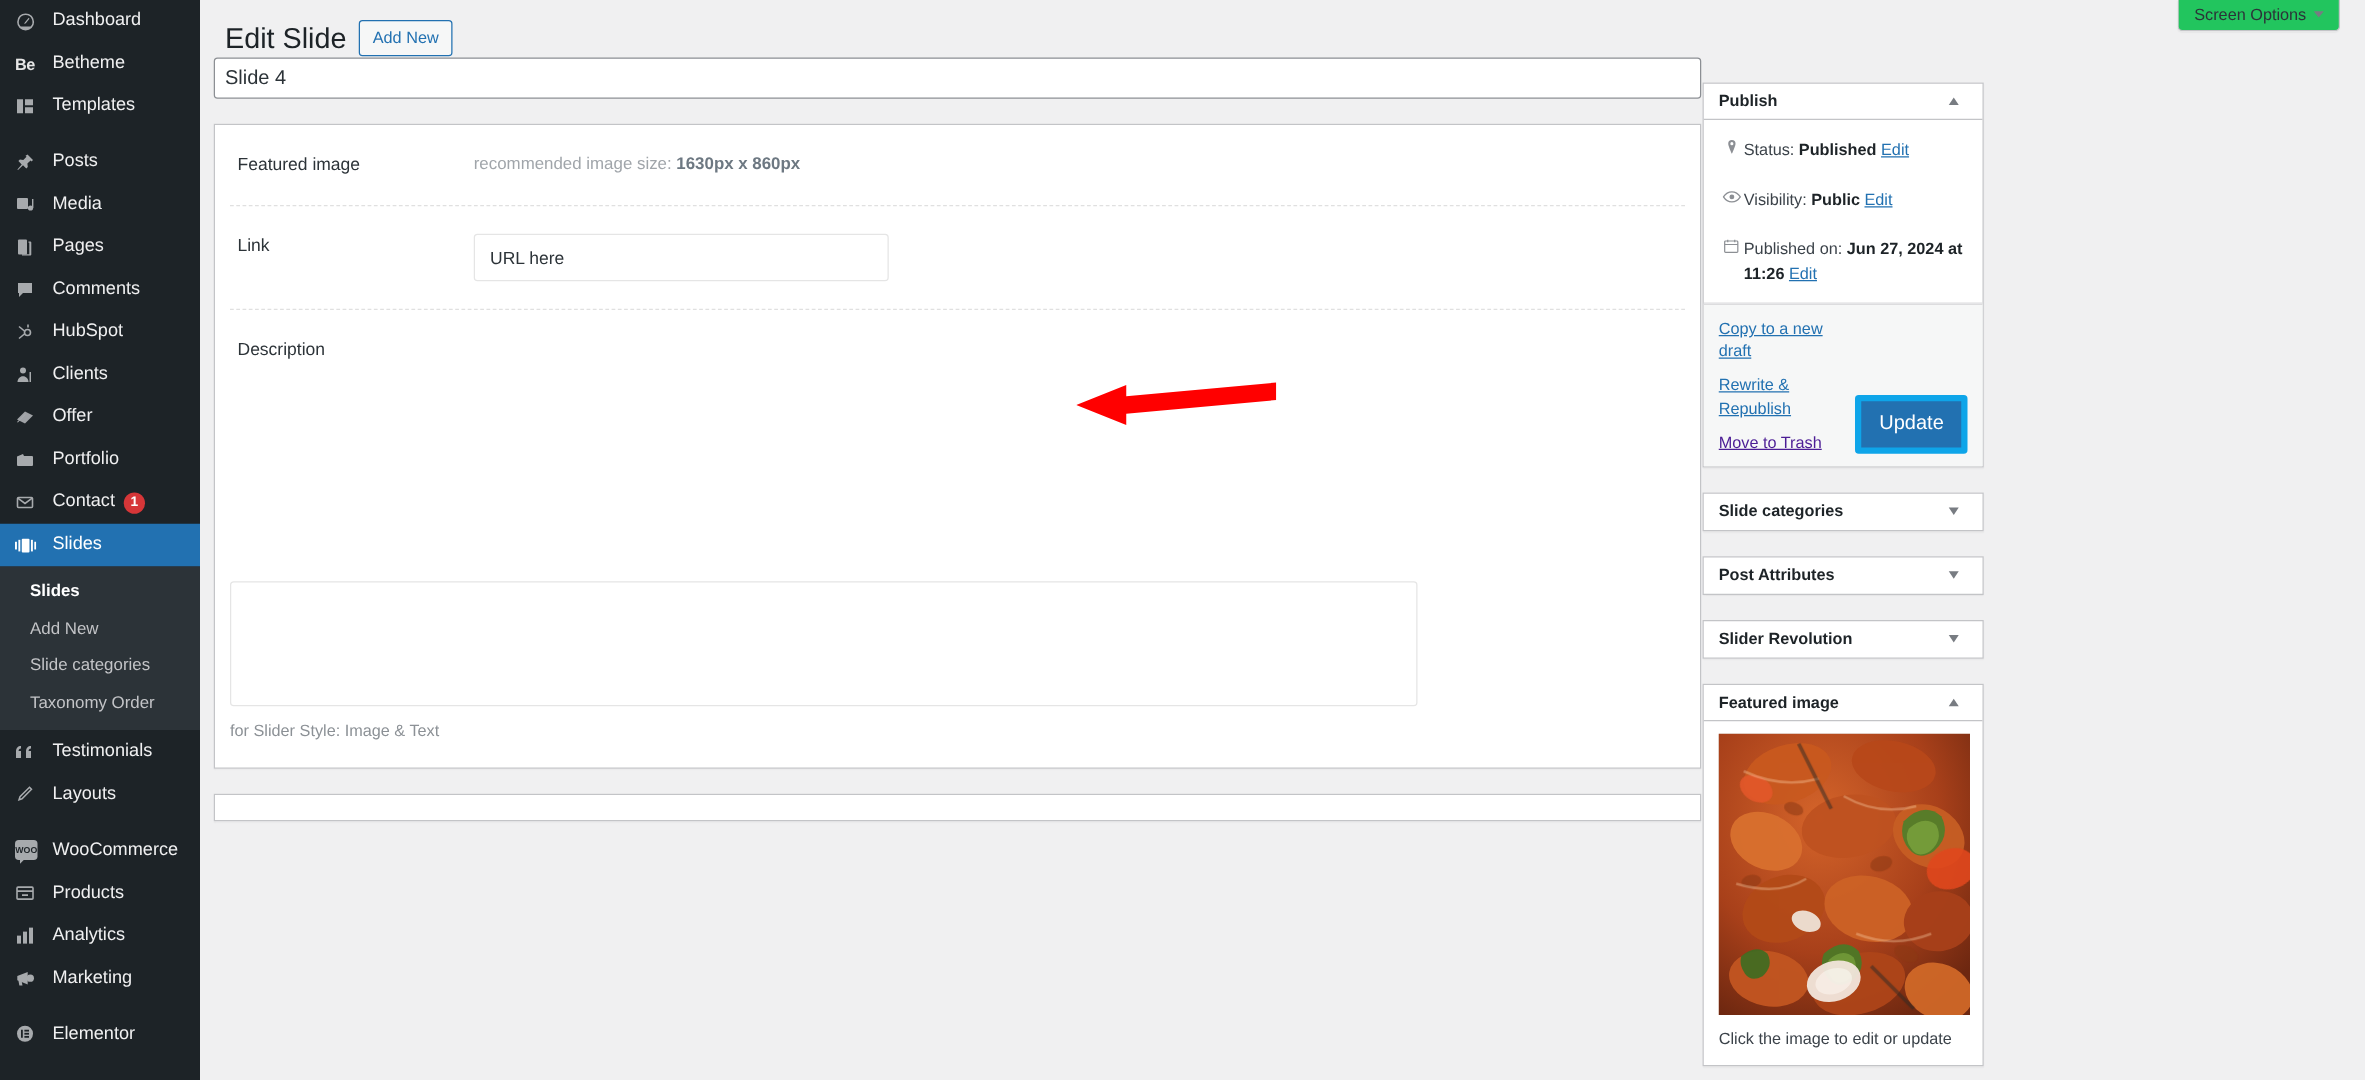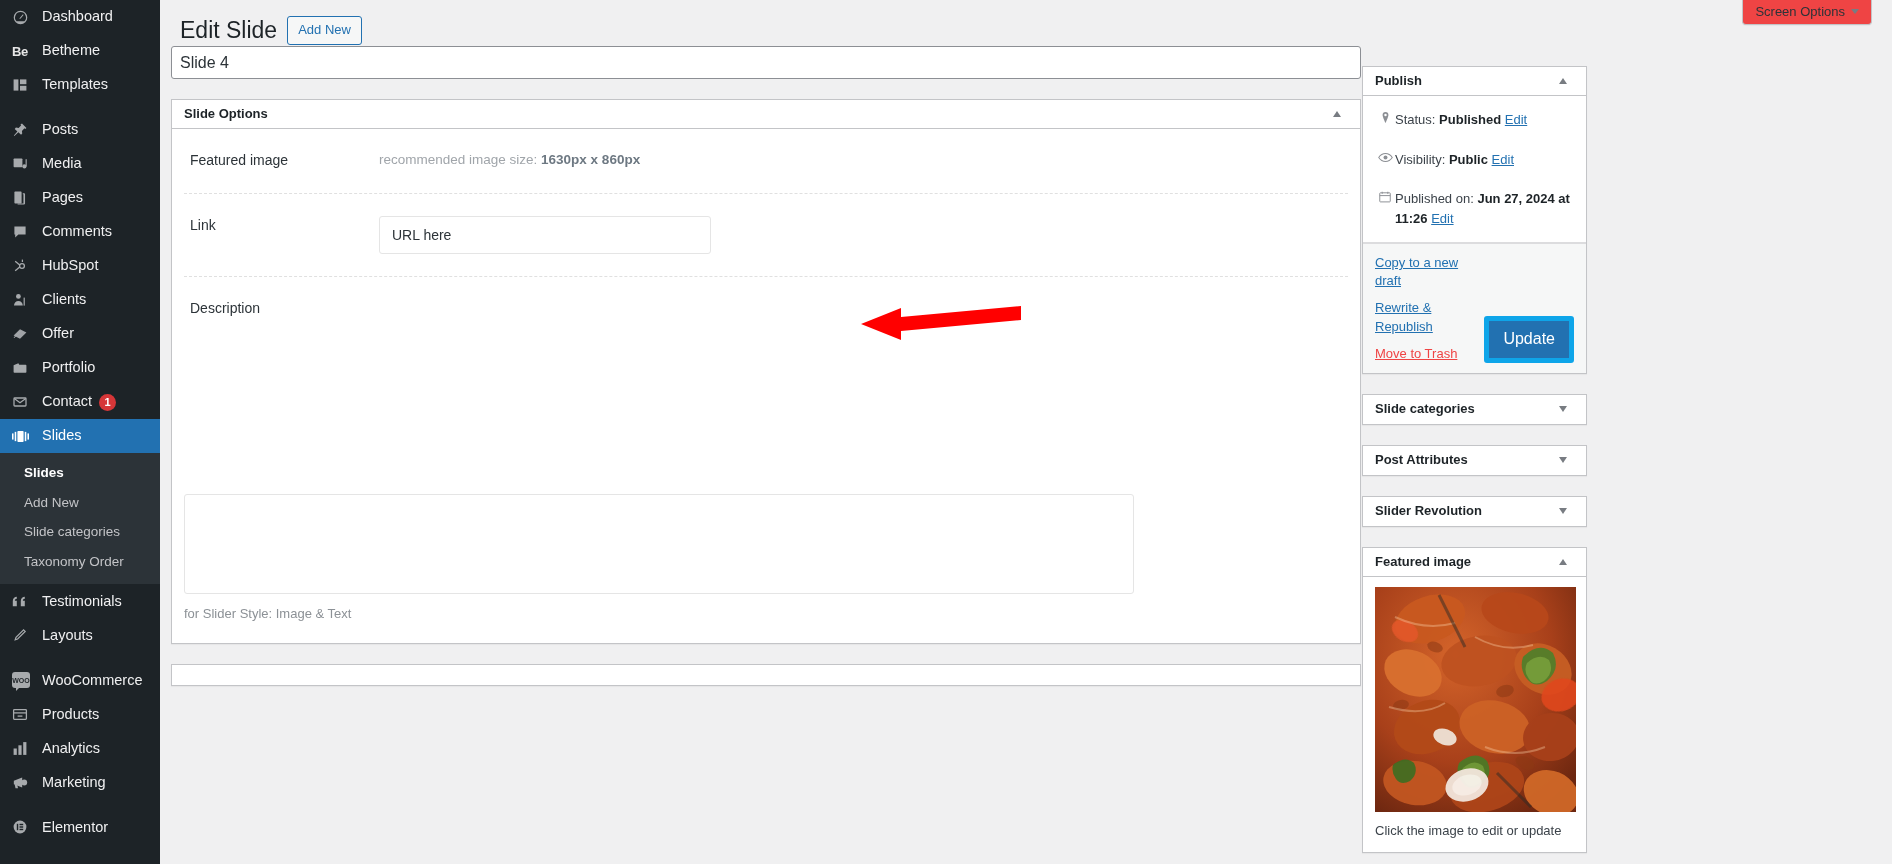--- a/index.html
+++ b/index.html
@@ -97,21 +97,21 @@
     position: absolute; left: 160px; top: 0;
     width: 1732px; height: 864px;
     background: #f0f0f1;
   }
   #screen-meta-links {
     position: absolute; right: 20px; top: 0px;
     z-index: 5;
   }
   .screen-options-btn {
     display: flex; align-items: center;
-    background: #ef4444;
+    background: #22c55e;
     border: 1px solid #c3c4c7;
     border-top: none;
     border-radius: 0 0 4px 4px;
     padding: 4px 12px 5px 12px;
     font-size: 13px;
     color: #2c3338;
     cursor: pointer;
     box-shadow: 0 1px 1px rgba(0,0,0,.04);
   }
   .screen-options-btn .caret {
@@ -327,21 +327,21 @@
     border-top: 1px solid #dcdcde;
   }
   .pub-links a {
     display: block;
     font-size: 13px;
     color: #2271b1;
     text-decoration: underline;
     margin-bottom: 9px;
     line-height: 1.4;
   }
-  .pub-links a.trash { color: #ef4444; margin-bottom: 0; }
+  .pub-links a.trash { color: #4c1d95; margin-bottom: 0; }
   .button-primary {
     background: #2271b1;
     border: 5px solid #0ea5e9;
     color: #fff;
     font-size: 16px;
     padding: 5px 14px 6px 14px;
     border-radius: 3px;
     cursor: pointer;
     line-height: 1.6;
     font-family: "Liberation Sans", sans-serif;
@@ -604,26 +604,20 @@
 
   <div id="post-body">
 
     <div id="post-body-content">
 
       <div id="titlediv">
         <input type="text" value="Slide 4" placeholder="Add title" style="">
       </div>
 
       <div class="postbox">
-        <div class="postbox-header">
-          <h2>Slide Options</h2>
-          <span class="toggle-indicator">
-            <span class="arrow-up"></span>
-          </span>
-        </div>
         <div class="inside">
 
           <div class="mfield">
             <div class="flabel">Featured image</div>
             <div class="fcontrol">
               <div class="hint"><span>recommended image size: </span><b>1630px x 860px</b></div>
             </div>
           </div>
 
           <div class="mfield">

